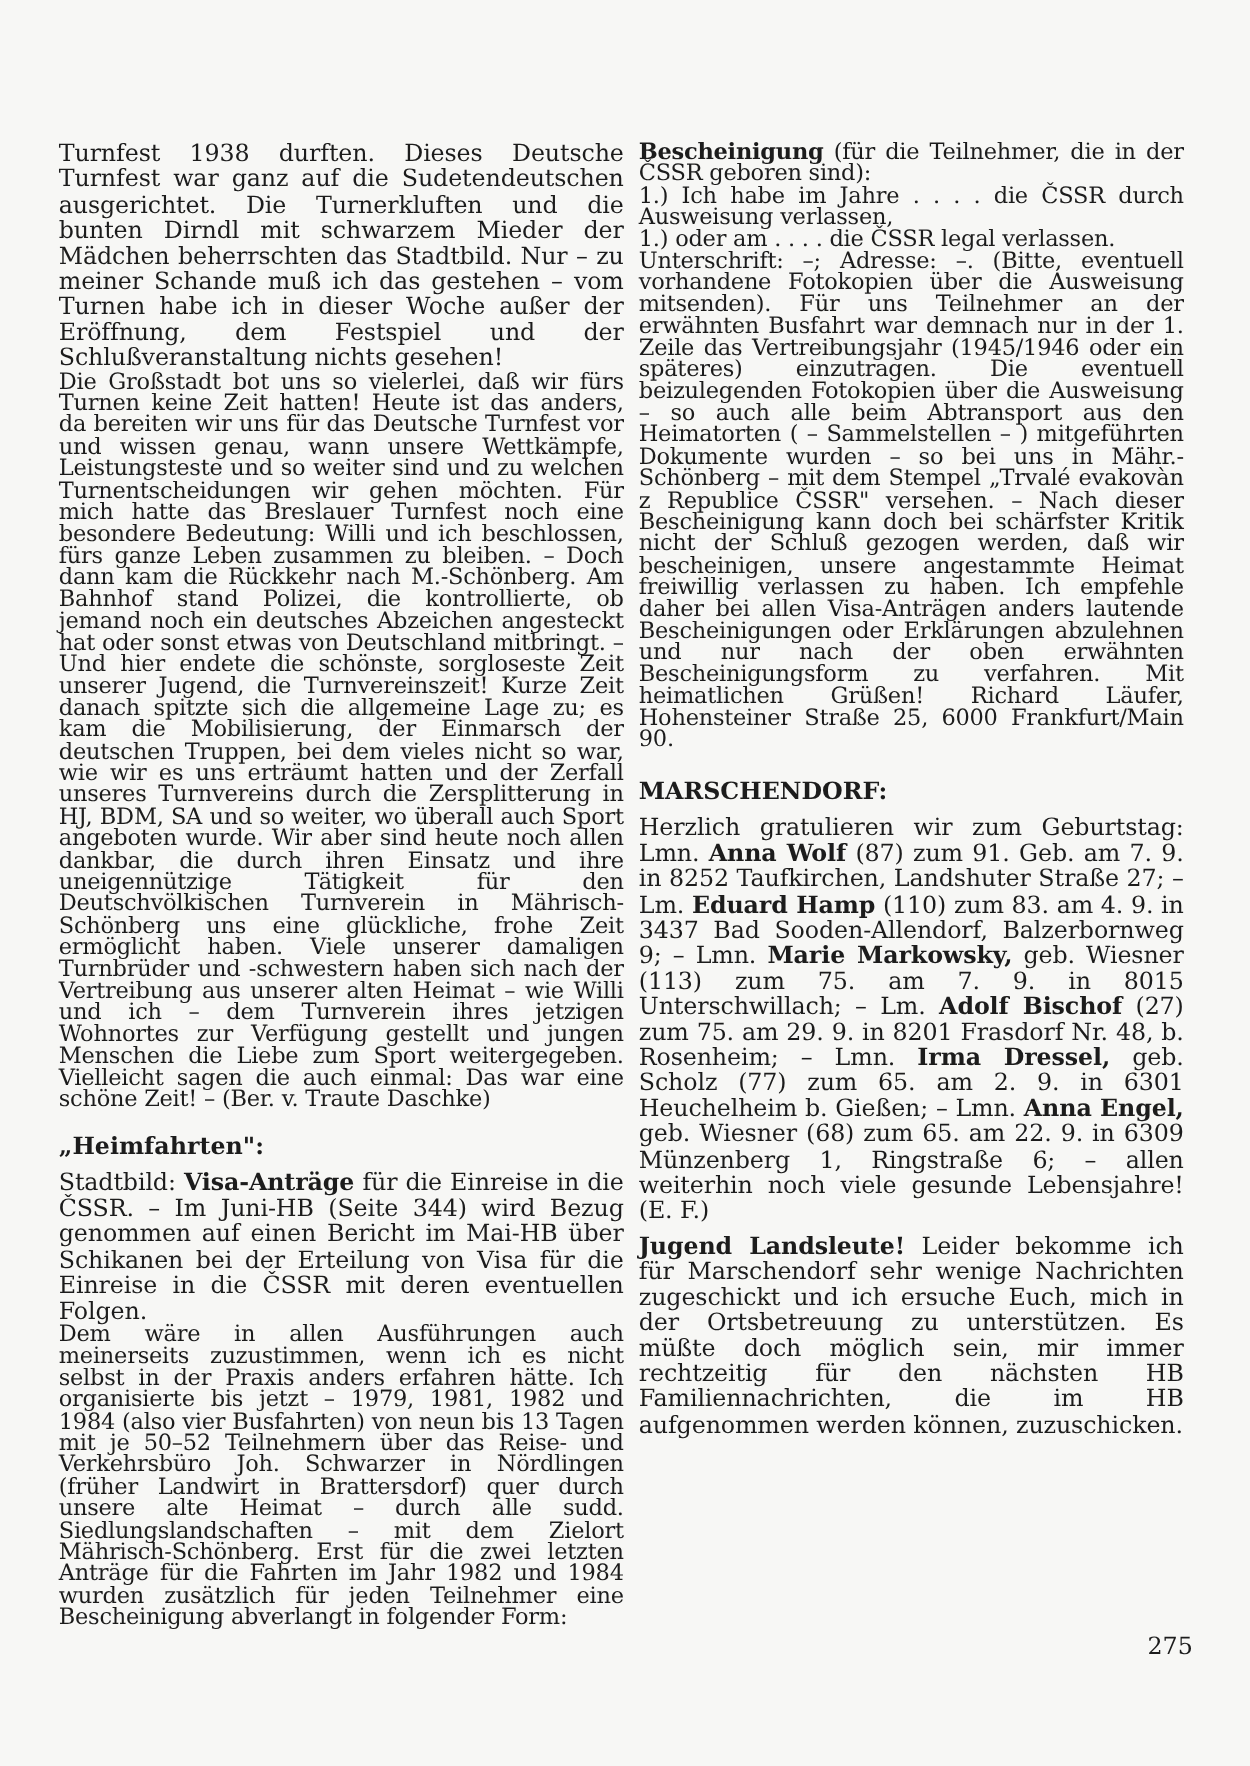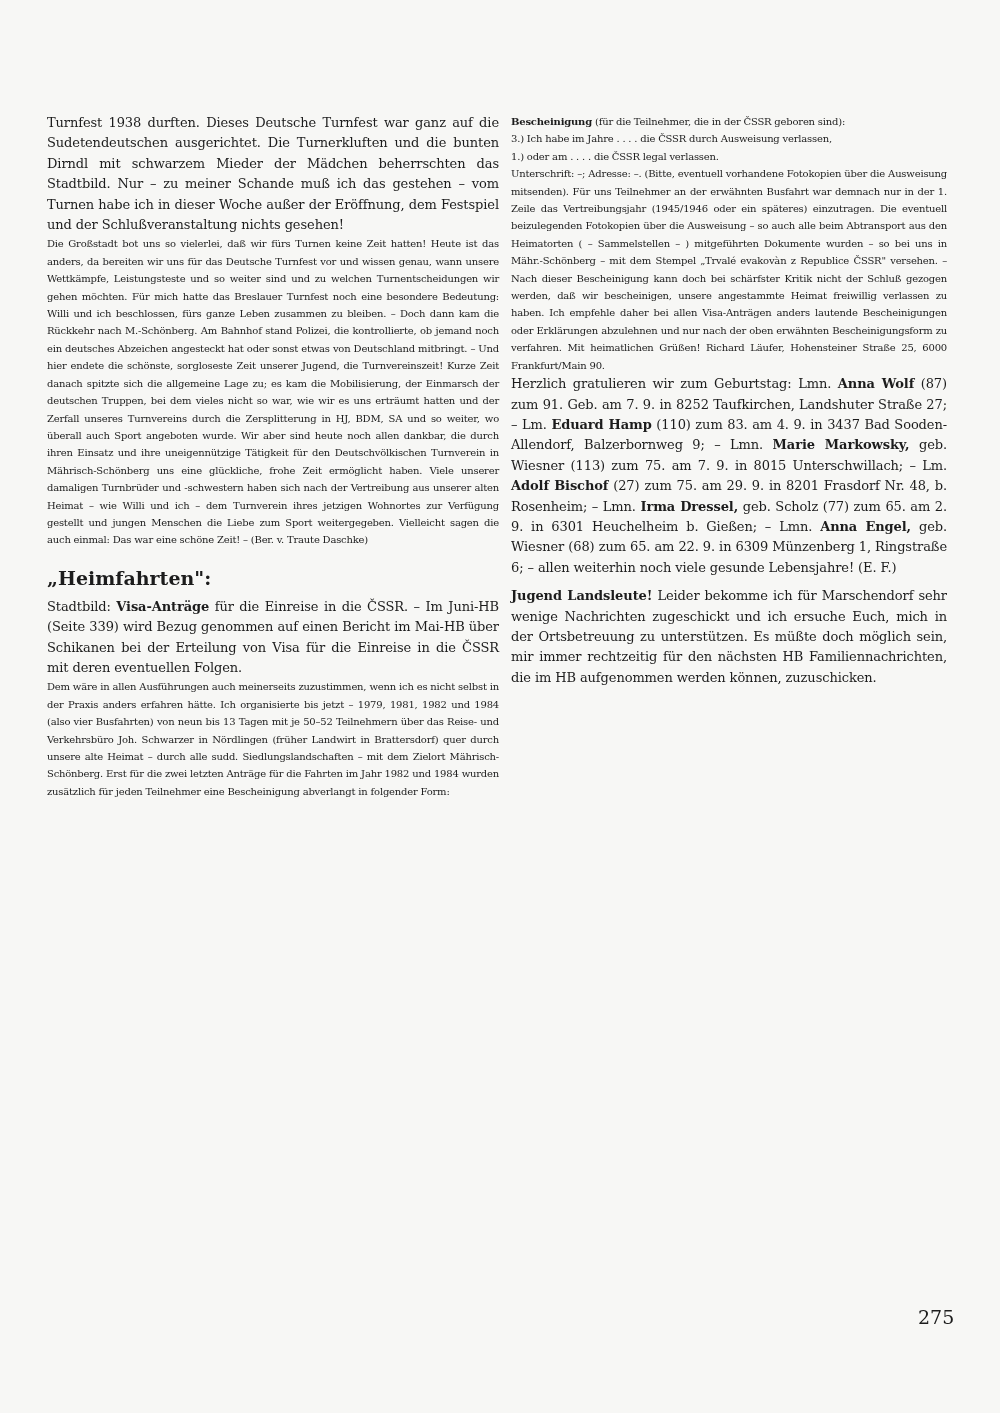--- a/index.html
+++ b/index.html
@@ -4,41 +4,42 @@
 <style>
   html, body { margin:0; padding:0; }
   body {
     width:1000px; height:1413px; background:#f7f7f5; position:relative; overflow:hidden;
     font-family:"DejaVu Serif", "Liberation Serif", serif; color:#1c1c1c;
   }
   .col { position:absolute; top:113px; text-align:justify; hyphens:manual; }
   .col-left { left:47px; width:452px; }
   .col-right { left:511px; width:436px; }
   .p { margin:0; }
-  .large { font-size:13px; line-height:20.4px; letter-spacing:-0.1px; }
-  .small { font-size:10px; line-height:17.4px; letter-spacing:-0.2px; }
+  .large { font-size:19px; line-height:20.4px; letter-spacing:-0.1px; }
+  .small { font-size:18px; line-height:17.4px; letter-spacing:-0.2px; }
   .b { font-weight:bold; }
   .heading { font-weight:bold; font-size:19px; line-height:22px; margin:18px 0 8px 0; }
   .heading2 { font-weight:bold; font-size:19px; line-height:22px; margin:22px 0 8px 0; }
   .gap { margin-top:8px; }
   .page-num { position:absolute; left:918px; top:1306px; font-size:19px; font-family:"DejaVu Serif", serif; }
 </style>
 </head>
 <body>
 
 <div class="col col-left">
   <p class="p large">Turnfest 1938 durften. Dieses Deutsche Turnfest war ganz auf die Sudetendeutschen ausgerichtet. Die Turnerkluften und die bunten Dirndl mit schwarzem Mieder der Mädchen beherrschten das Stadtbild. Nur – zu meiner Schande muß ich das gestehen – vom Turnen habe ich in dieser Woche außer der Eröffnung, dem Festspiel und der Schlußveranstaltung nichts gesehen!</p>
   <p class="p small">Die Großstadt bot uns so vielerlei, daß wir fürs Turnen keine Zeit hatten! Heute ist das anders, da bereiten wir uns für das Deutsche Turnfest vor und wissen genau, wann unsere Wettkämpfe, Leistungsteste und so weiter sind und zu welchen Turnentscheidungen wir gehen möchten. Für mich hatte das Breslauer Turnfest noch eine besondere Bedeutung: Willi und ich beschlossen, fürs ganze Leben zusammen zu bleiben. – Doch dann kam die Rückkehr nach M.-Schönberg. Am Bahnhof stand Polizei, die kontrollierte, ob jemand noch ein deutsches Abzeichen angesteckt hat oder sonst etwas von Deutschland mitbringt. – Und hier endete die schönste, sorgloseste Zeit unserer Jugend, die Turnvereinszeit! Kurze Zeit danach spitzte sich die allgemeine Lage zu; es kam die Mobilisierung, der Einmarsch der deutschen Truppen, bei dem vieles nicht so war, wie wir es uns erträumt hatten und der Zerfall unseres Turnvereins durch die Zersplitterung in HJ, BDM, SA und so weiter, wo überall auch Sport angeboten wurde. Wir aber sind heute noch allen dankbar, die durch ihren Einsatz und ihre uneigennützige Tätigkeit für den Deutschvölkischen Turnverein in Mährisch-Schönberg uns eine glückliche, frohe Zeit ermöglicht haben. Viele unserer damaligen Turnbrüder und -schwestern haben sich nach der Vertreibung aus unserer alten Heimat – wie Willi und ich – dem Turnverein ihres jetzigen Wohnortes zur Verfügung gestellt und jungen Menschen die Liebe zum Sport weitergegeben. Vielleicht sagen die auch einmal: Das war eine schöne Zeit! – (Ber. v. Traute Daschke)</p>
   <p class="heading">„Heimfahrten":</p>
-  <p class="p large"><span>Stadtbild: </span><span class="b">Visa-Anträge</span><span> für die Einreise in die ČSSR. – Im Juni-HB (Seite 339) wird Bezug genommen auf einen Bericht im Mai-HB über Schikanen bei der Erteilung von Visa für die Einreise in die ČSSR mit deren eventuellen Folgen.</span></p>
+  <p class="p large"><span>Stadtbild: </span><span class="b">Visa-Anträge</span><span> für die Einreise in die ČSSR. – Im Juni-HB (Seite 344) wird Bezug genommen auf einen Bericht im Mai-HB über Schikanen bei der Erteilung von Visa für die Einreise in die ČSSR mit deren eventuellen Folgen.</span></p>
   <p class="p small">Dem wäre in allen Ausführungen auch meinerseits zuzustimmen, wenn ich es nicht selbst in der Praxis anders erfahren hätte. Ich organisierte bis jetzt – 1979, 1981, 1982 und 1984 (also vier Busfahrten) von neun bis 13 Tagen mit je 50–52 Teilnehmern über das Reise- und Verkehrsbüro Joh. Schwarzer in Nördlingen (früher Landwirt in Brattersdorf) quer durch unsere alte Heimat – durch alle sudd. Siedlungslandschaften – mit dem Zielort Mährisch-Schönberg. Erst für die zwei letzten Anträge für die Fahrten im Jahr 1982 und 1984 wurden zusätzlich für jeden Teilnehmer eine Bescheinigung abverlangt in folgender Form:</p>
 </div>
 
 <div class="col col-right">
   <p class="p small"><span class="b">Bescheinigung</span><span> (für die Teilnehmer, die in der ČSSR geboren sind):</span></p>
-  <p class="p small">3.) Ich habe im Jahre . . . . die ČSSR durch Ausweisung verlassen,</p>
+  <p class="p small">1.) Ich habe im Jahre . . . . die ČSSR durch Ausweisung verlassen,</p>
   <p class="p small">1.) oder am . . . . die ČSSR legal verlassen.</p>
   <p class="p small">Unterschrift: –; Adresse: –. (Bitte, eventuell vorhandene Fotokopien über die Ausweisung mitsenden). Für uns Teilnehmer an der erwähnten Busfahrt war demnach nur in der 1. Zeile das Vertreibungsjahr (1945/1946 oder ein späteres) einzutragen. Die eventuell beizulegenden Fotokopien über die Ausweisung – so auch alle beim Abtransport aus den Heimatorten ( – Sammelstellen – ) mitgeführten Dokumente wurden – so bei uns in Mähr.-Schönberg – mit dem Stempel „Trvalé evakovàn z Republice ČSSR" versehen. – Nach dieser Bescheinigung kann doch bei schärfster Kritik nicht der Schluß gezogen werden, daß wir bescheinigen, unsere angestammte Heimat freiwillig verlassen zu haben. Ich empfehle daher bei allen Visa-Anträgen anders lautende Bescheinigungen oder Erklärungen abzulehnen und nur nach der oben erwähnten Bescheinigungsform zu verfahren. Mit heimatlichen Grüßen! Richard Läufer, Hohensteiner Straße 25, 6000 Frankfurt/Main 90.</p>
+  <p class="heading2">MARSCHENDORF:</p>
   <p class="p large"><span>Herzlich gratulieren wir zum Geburtstag: Lmn. </span><span class="b">Anna Wolf</span><span> (87) zum 91. Geb. am 7. 9. in 8252 Taufkirchen, Landshuter Straße 27; – Lm. </span><span class="b">Eduard Hamp</span><span> (110) zum 83. am 4. 9. in 3437 Bad Sooden-Allendorf, Balzerbornweg 9; – Lmn. </span><span class="b">Marie Markowsky,</span><span> geb. Wiesner (113) zum 75. am 7. 9. in 8015 Unterschwillach; – Lm. </span><span class="b">Adolf Bischof</span><span> (27) zum 75. am 29. 9. in 8201 Frasdorf Nr. 48, b. Rosenheim; – Lmn. </span><span class="b">Irma Dressel,</span><span> geb. Scholz (77) zum 65. am 2. 9. in 6301 Heuchelheim b. Gießen; – Lmn. </span><span class="b">Anna Engel,</span><span> geb. Wiesner (68) zum 65. am 22. 9. in 6309 Münzenberg 1, Ringstraße 6; – allen weiterhin noch viele gesunde Lebensjahre! (E. F.)</span></p>
   <p class="p large gap"><span class="b">Jugend Landsleute!</span><span> Leider bekomme ich für Marschendorf sehr wenige Nachrichten zugeschickt und ich ersuche Euch, mich in der Ortsbetreuung zu unterstützen. Es müßte doch möglich sein, mir immer rechtzeitig für den nächsten HB Familiennachrichten, die im HB aufgenommen werden können, zuzuschicken.</span></p>
 </div>
 
 <div class="page-num">275</div>
 
 </body></html>

